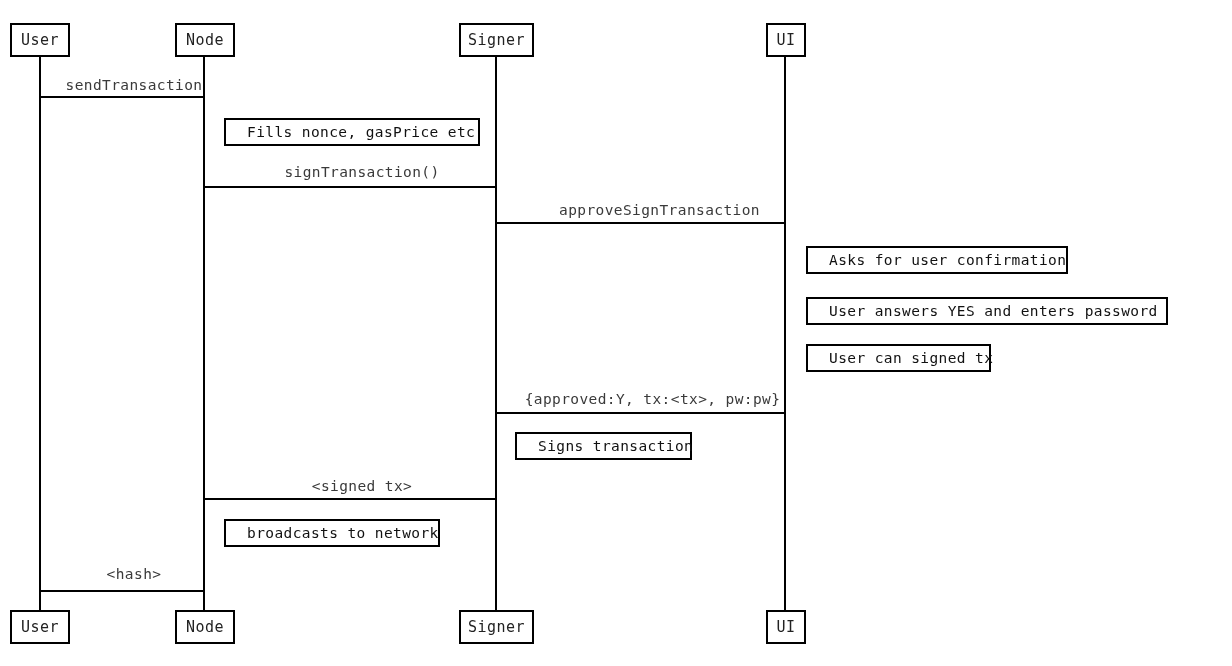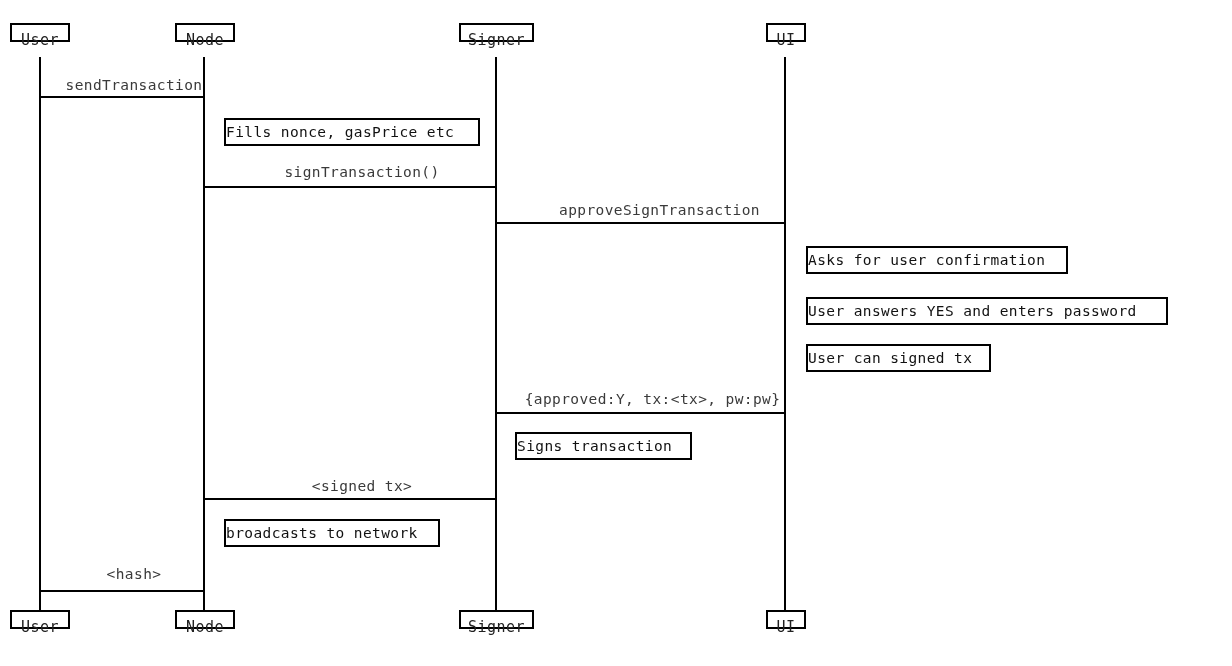--- a/index.html
+++ b/index.html
@@ -18,21 +18,21 @@
     background: #ffffff;
     overflow: hidden;
   }
 
   
   .participant {
     position: absolute;
     box-sizing: border-box;
     border: 2px solid #000000;
     background: #ffffff;
-    height: 19px;
+    height: 34px;
     line-height: 30px;
     text-align: center;
     font-size: 15px;
     color: #222222;
     letter-spacing: 0.5px;
     white-space: nowrap;
     z-index: 6;
   }
 
   
@@ -66,21 +66,21 @@
     position: absolute;
     box-sizing: border-box;
     border: 2px solid #000000;
     background: #ffffff;
     height: 28px;
     line-height: 24px;
     font-size: 14.5px;
     color: #111111;
     letter-spacing: 0.4px;
     white-space: nowrap;
-    padding-left: 0;
+    padding-left: 21px;
     overflow: visible;
     z-index: 5;
   }
 </style>
 </head>
 <body>
 
 <div id="diagram">
 
   <div class="lifeline" style="left:39px;  top:57px; height:553px;"></div>

